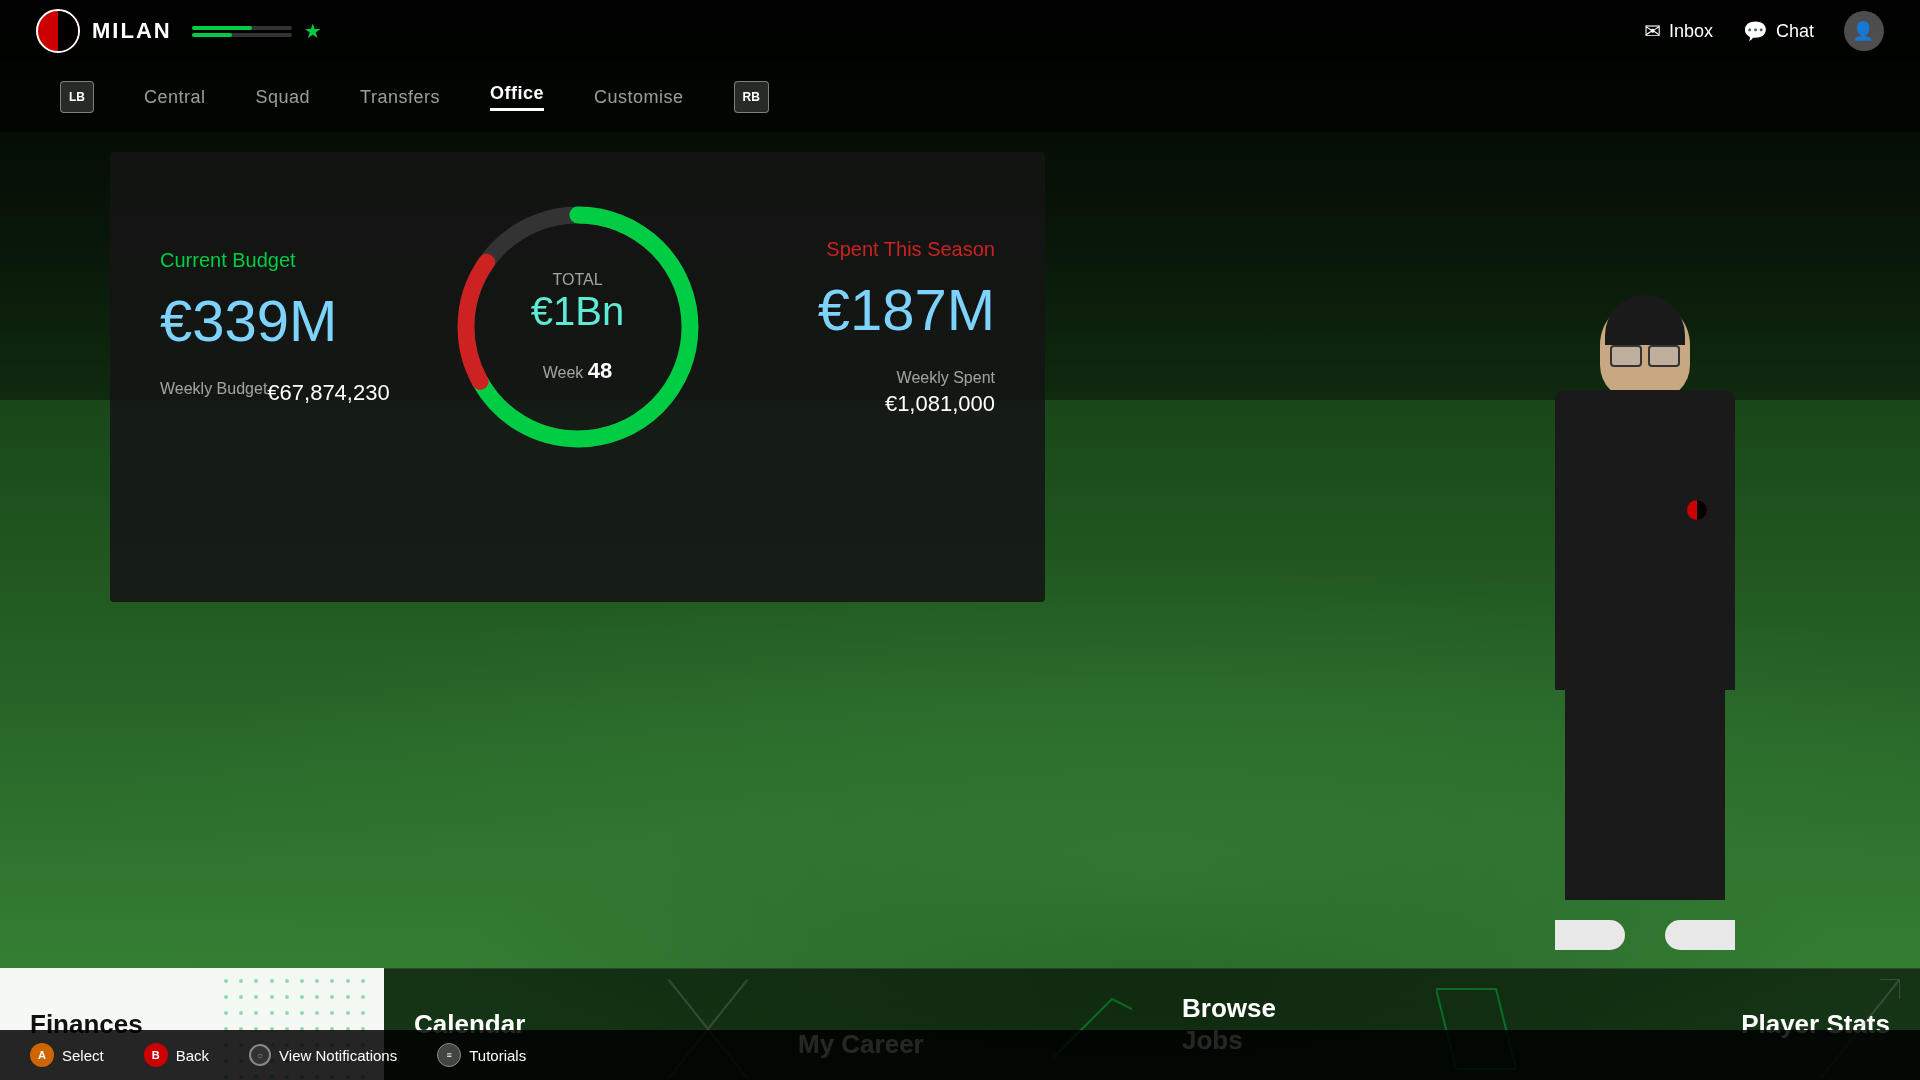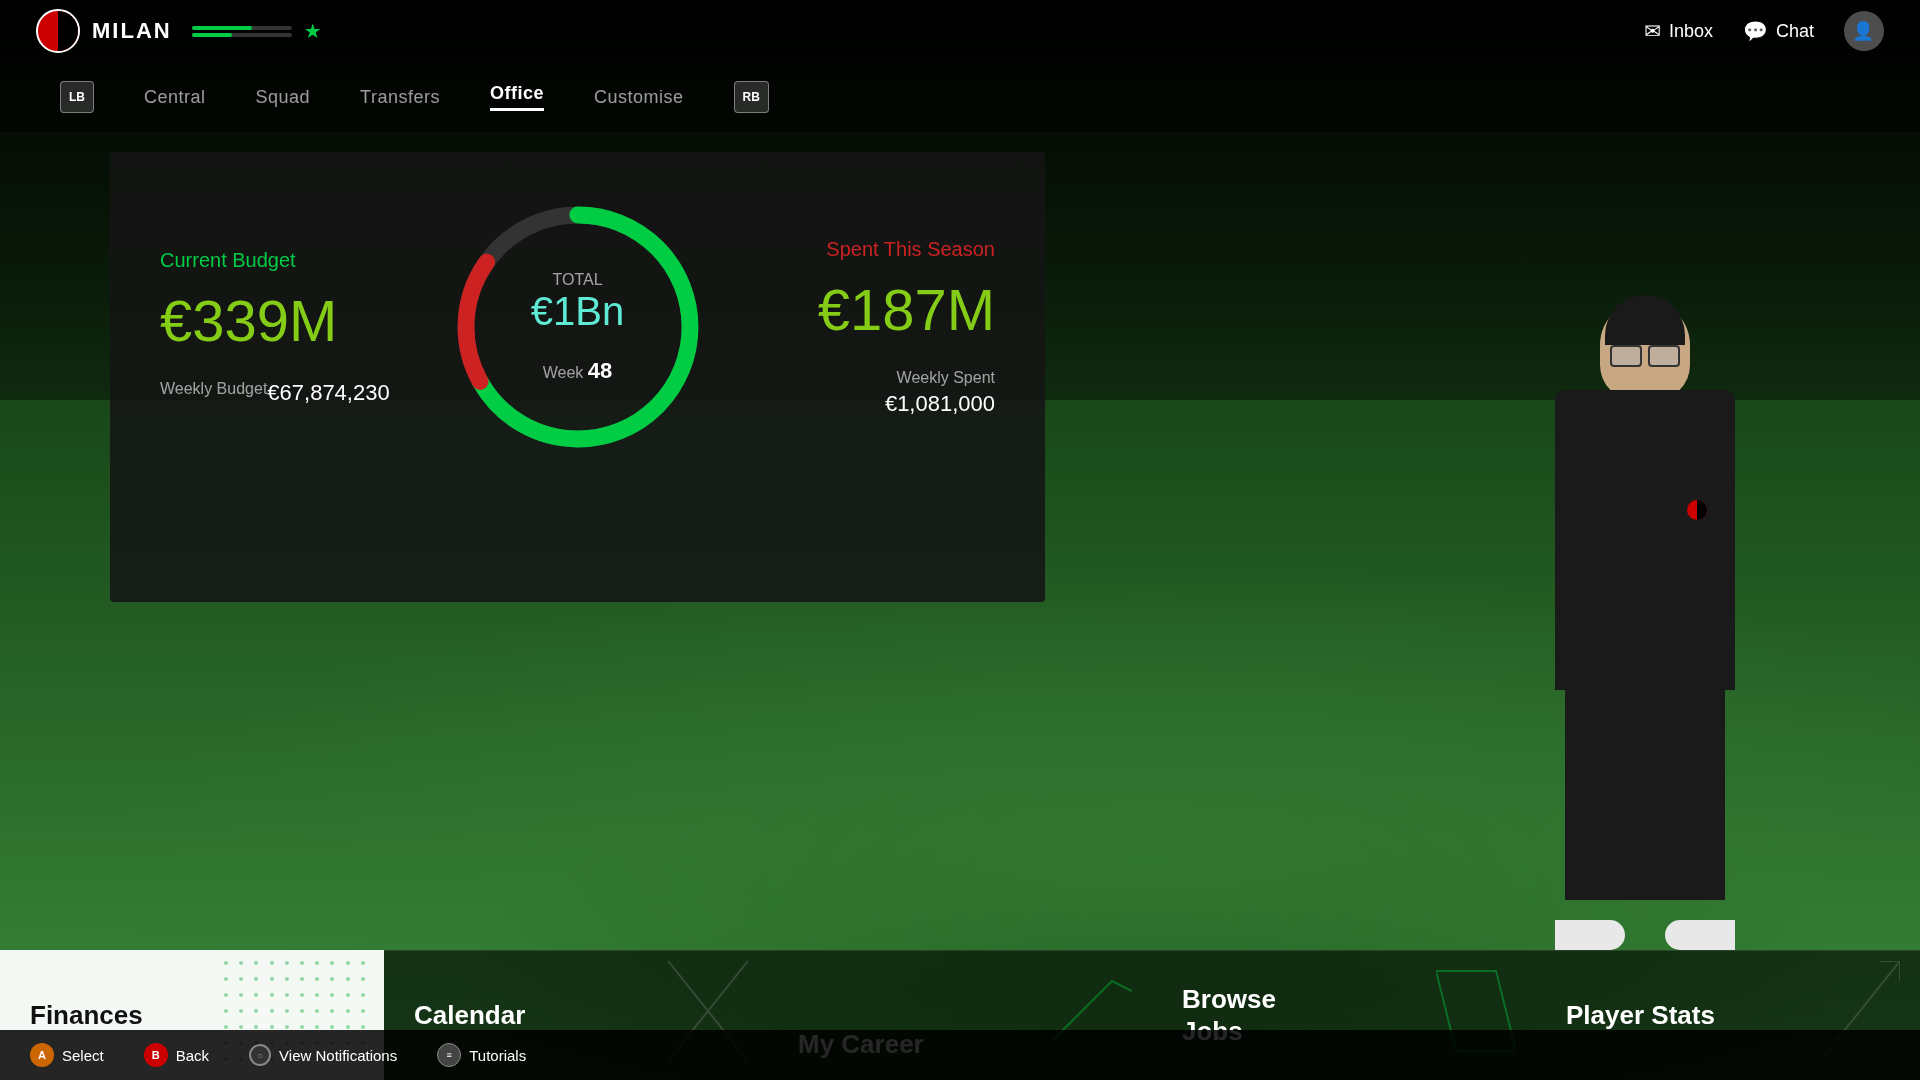--- a/index.html
+++ b/index.html
@@ -240,21 +240,21 @@
       font-weight: 500;
     }
 
     .budget-label-red {
       color: #cc2222;
       font-size: 20px;
       font-weight: 500;
     }
 
     .budget-value-large {
-      color: #84cc16;
+      color: #7dd3fc;
       font-size: 58px;
       font-weight: 300;
       line-height: 1;
     }
 
     .budget-sublabel {
       color: rgba(255,255,255,0.6);
       font-size: 16px;
     }
 
@@ -305,21 +305,21 @@
       color: white;
       font-size: 22px;
       font-weight: bold;
     }
 
     
     .bottom-tiles {
       position: absolute;
       bottom: 0;
       left: 0; right: 0;
-      height: 130px;
+      height: 112px;
       display: flex;
     }
 
     .tile {
       flex: 1;
       display: flex;
       align-items: center;
       justify-content: flex-start;
       padding: 20px 30px;
       position: relative;
@@ -764,21 +764,21 @@
     </div>
 
     <div class="tile tile-inactive" style="position:relative;overflow:hidden;">
       <span class="tile-label">Browse<br>Jobs</span>
 
       <svg style="position:absolute;right:20px;top:10px;opacity:0.4;width:80px;height:100px;">
         <polygon points="20,90 80,90 60,10 0,10" fill="none" stroke="#00cc44" stroke-width="2"></polygon>
       </svg>
     </div>
 
-    <div class="tile tile-inactive" style="position:relative;overflow:hidden;">
+    <div class="tile tile-inactive" style="position:relative;overflow:hidden;justify-content:flex-end;">
       <span class="tile-label">Player Stats</span>
 
       <svg style="position:absolute;right:20px;top:10px;opacity:0.3;width:80px;height:100px;">
         <line x1="0" y1="100" x2="80" y2="0" stroke="#888" stroke-width="2"></line>
         <line x1="60" y1="0" x2="80" y2="0" stroke="#888" stroke-width="2"></line>
         <line x1="80" y1="0" x2="80" y2="20" stroke="#888" stroke-width="2"></line>
       </svg>
     </div>
 
   </div>

